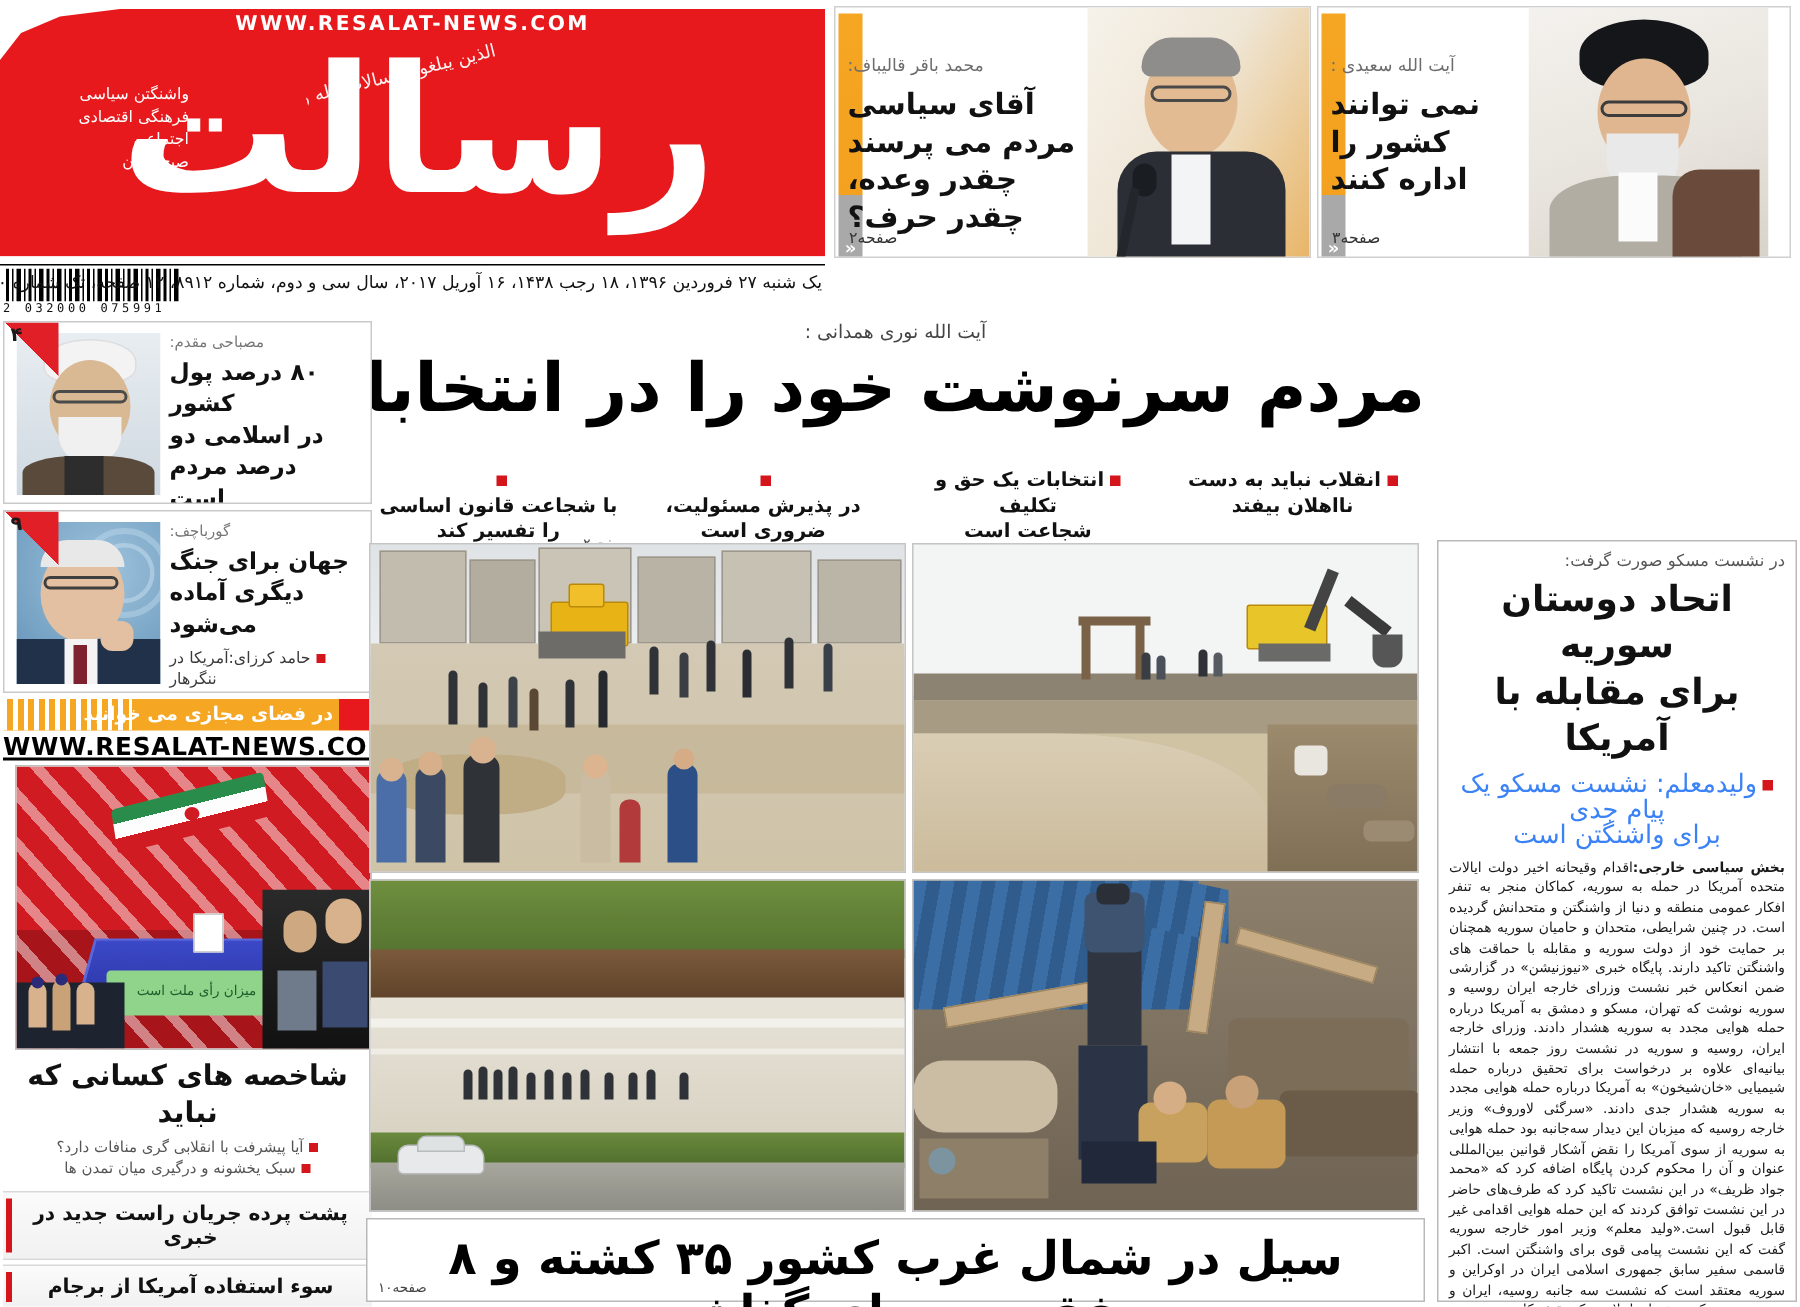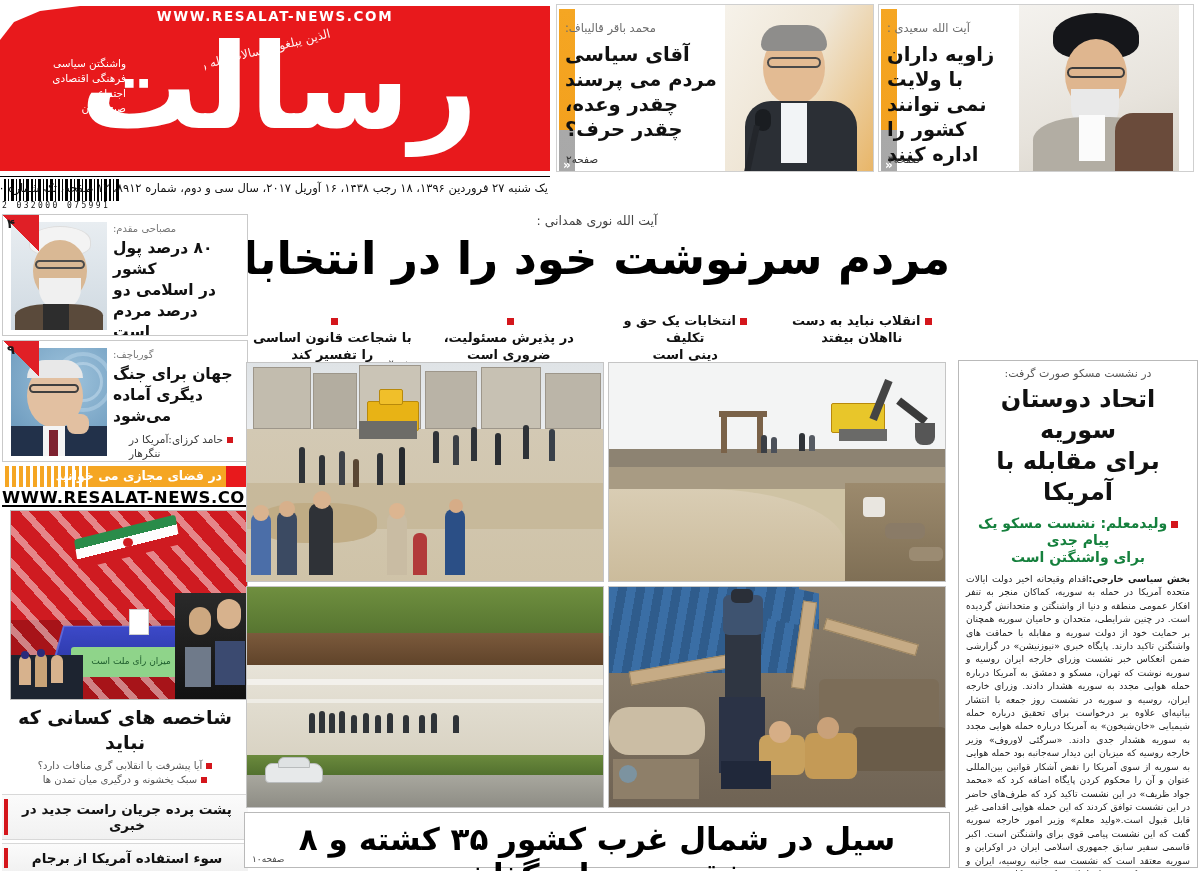--- a/index.html
+++ b/index.html
@@ -52,21 +52,21 @@
     overflow: hidden;
   }
   .teaser-1 { left: 556px; width: 318px; }
   .teaser-2 { left: 878px; width: 316px; }
   .teaser-photo {
     position: absolute; top: 0; right: 0; height: 168px; width: 148px;
     overflow: hidden;
   }
   .teaser-2 .teaser-photo { width: 160px; right: 14px; }
   .teaser-txt {
-    position: absolute; top: 16px; right: 156px; left: 8px;
+    position: absolute; top: 31px; right: 156px; left: 8px;
     text-align: left; direction: rtl;
   }
   .teaser-2 .teaser-txt { right: 180px; }
   .teaser-kicker { font-size: 11.5px; color: #6d6d6d; margin-bottom: 7px; text-align: left; }
   .teaser-head {
     font-size: 19.5px; font-weight: bold; color: #111; line-height: 25px; text-align: left;
   }
   .teaser-page {
     position: absolute; bottom: 6px; left: 9px; font-size: 10.5px; color: #333;
   }
@@ -144,21 +144,21 @@
   }
   .side-txt {
     position: absolute; right: 7px; left: 110px; top: 8px;
     text-align: left; direction: rtl;
   }
   .side-kicker { font-size: 10px; color: #777; margin-bottom: 4px; }
   .side-head {
     font-size: 15.5px; font-weight: bold; color: #111; line-height: 21px;
   }
   .side-sub {
-    margin-top: 5px; font-size: 10.5px; color: #3a3a3a; line-height: 14px; margin-left: 16px;
+    margin-top: 5px; font-size: 10.5px; color: #3a3a3a; line-height: 14px;
   }
 
   .online-banner {
     position: relative; height: 21px; margin-bottom: 1px;
     background: #f5a623; overflow: hidden;
   }
   .online-banner .stripes {
     position: absolute; left: 0; top: 0; width: 86px; height: 21px;
     background: repeating-linear-gradient(90deg, #fff 0 3px, #f5a623 3px 7px);
   }
@@ -222,31 +222,31 @@
   }
   .bottom-head .bh-page {
     position: absolute; left: 7px; bottom: 3px; font-size: 9px; color: #444;
   }
 
   
   .rightcol {
     position: absolute; left: 958px; top: 360px; width: 240px; height: 508px;
     border: 1px solid #b9b9b9; background: #fff; padding: 6px 7px; direction: rtl;
   }
-  .rc-kicker { font-size: 11px; color: #555; text-align: center; margin-bottom: 4px; }
+  .rc-kicker { font-size: 11px; color: #555; text-align: right; margin-bottom: 4px; }
   .rc-head {
     position: relative; font-size: 24px; font-weight: bold; color: #111;
     line-height: 31px; text-align: center; letter-spacing: -.5px;
   }
   .rc-head .hl {
     position: absolute; right: 44px; top: 37px; width: 112px; height: 17px;
     background: #f0bcbc; z-index: -1;
   }
   .rc-bullet {
-    margin-top: 7px; font-size: 14px; font-weight: bold; color: #15803d;
+    margin-top: 7px; font-size: 17px; font-weight: normal; color: #3b82f6;
     line-height: 17px; text-align: center;
   }
   .rc-body {
     margin-top: 6px; font-size: 9.2px; line-height: 13.4px; color: #1a1a1a;
     text-align: justify;
   }
   .rc-body b { font-weight: bold; }
 
   
   .ph { position: absolute; inset: 0; }
@@ -325,21 +325,20 @@
         <div style="position:absolute;left:96px;top:108px;width:58px;height:62px;background:#6a4b3b;border-radius:18px 0 0 0"></div>
         <div style="position:absolute;left:60px;top:110px;width:26px;height:46px;background:#fbfbfb"></div>
       </div>
     </div>
     <div class="teaser-bar">
       <span class="chev">«</span>
     </div>
     <div class="teaser-txt">
       <div class="teaser-kicker">آیت الله سعیدی :</div>
       <div class="teaser-head">
-        <div>زاویه داران با ولایت</div>
         <div>نمی توانند کشور را</div>
         <div>اداره کنند</div>
       </div>
     </div>
     <div class="teaser-page">صفحه۳</div>
   </div>
 
   <div class="datestrip">
     <svg class="barcode" viewBox="0 0 120 22" preserveAspectRatio="none">
       <rect x="0" y="0" width="120" height="22" fill="#fff"></rect>
@@ -386,21 +385,21 @@
   <div class="subrow">
     <div class="sub">
       <div class="sub-txt">
         <span class="sq"></span><span>انقلاب نباید به دست</span><br>
         <span>نااهلان بیفتد</span>
       </div>
     </div>
     <div class="sub">
       <div class="sub-txt">
         <span class="sq"></span><span>انتخابات یک حق و تکلیف</span><br>
-        <span>دینی است</span>
+        <span>شجاعت است</span>
       </div>
     </div>
     <div class="sub">
       <div class="sub-txt">
         <span class="sq"></span><br>
         <span>در پذیرش مسئولیت، ضروری است</span>
       </div>
     </div>
     <div class="sub">
       <div class="sub-txt">

